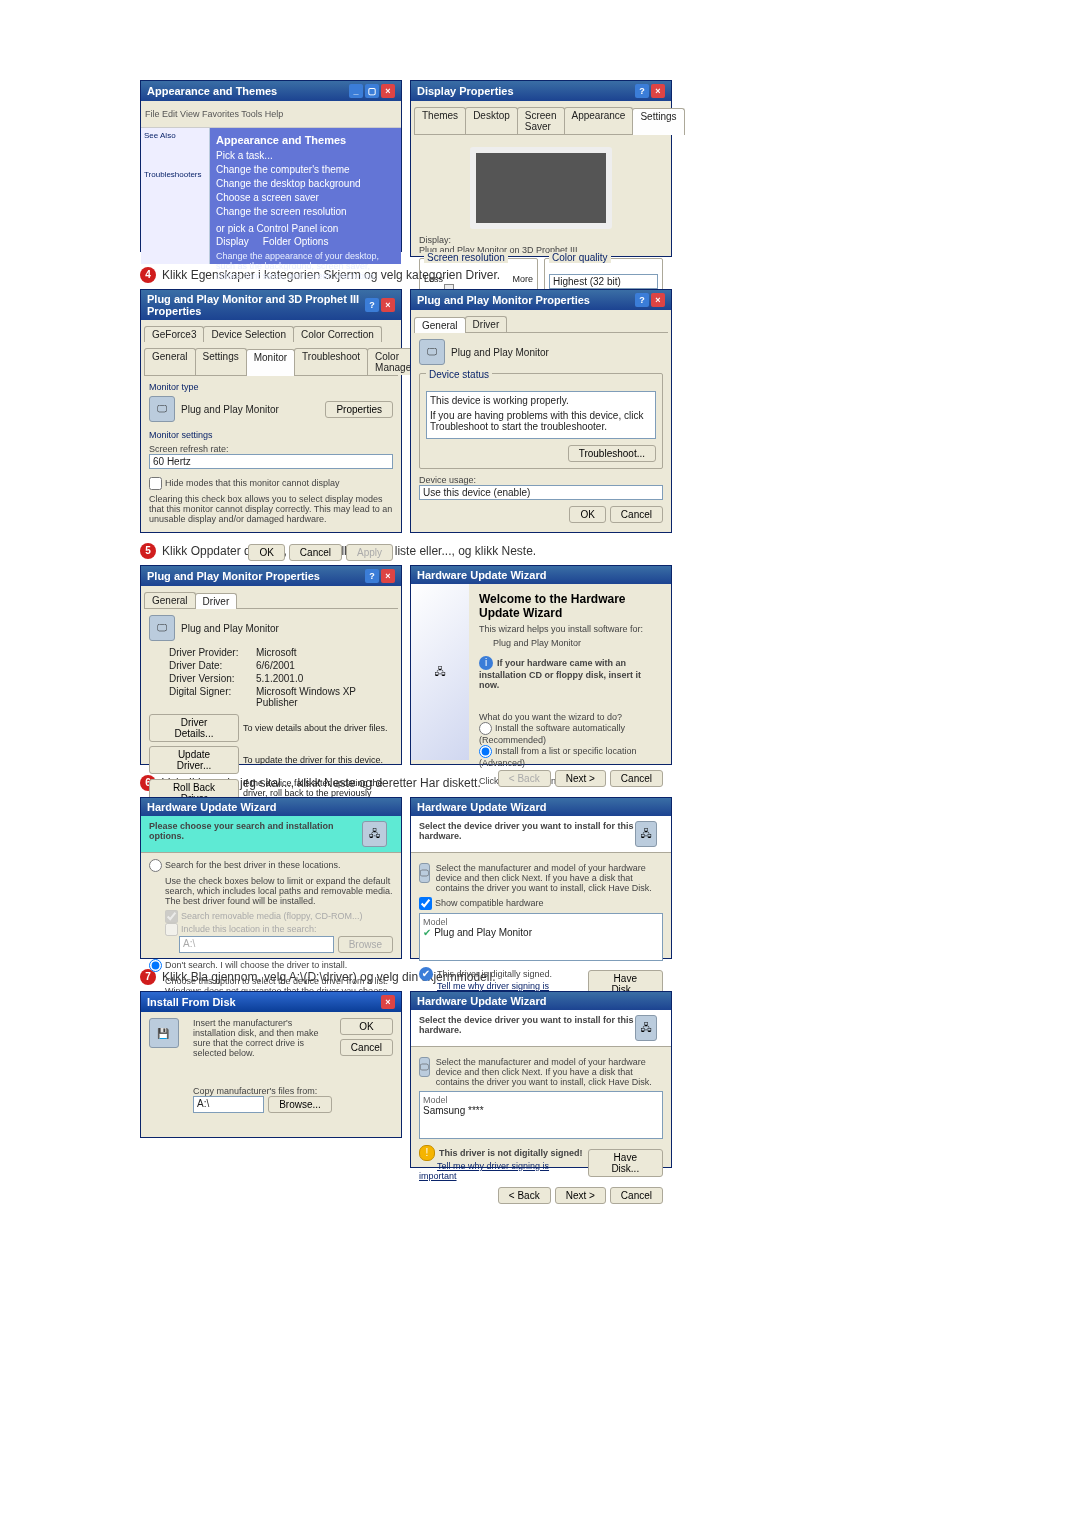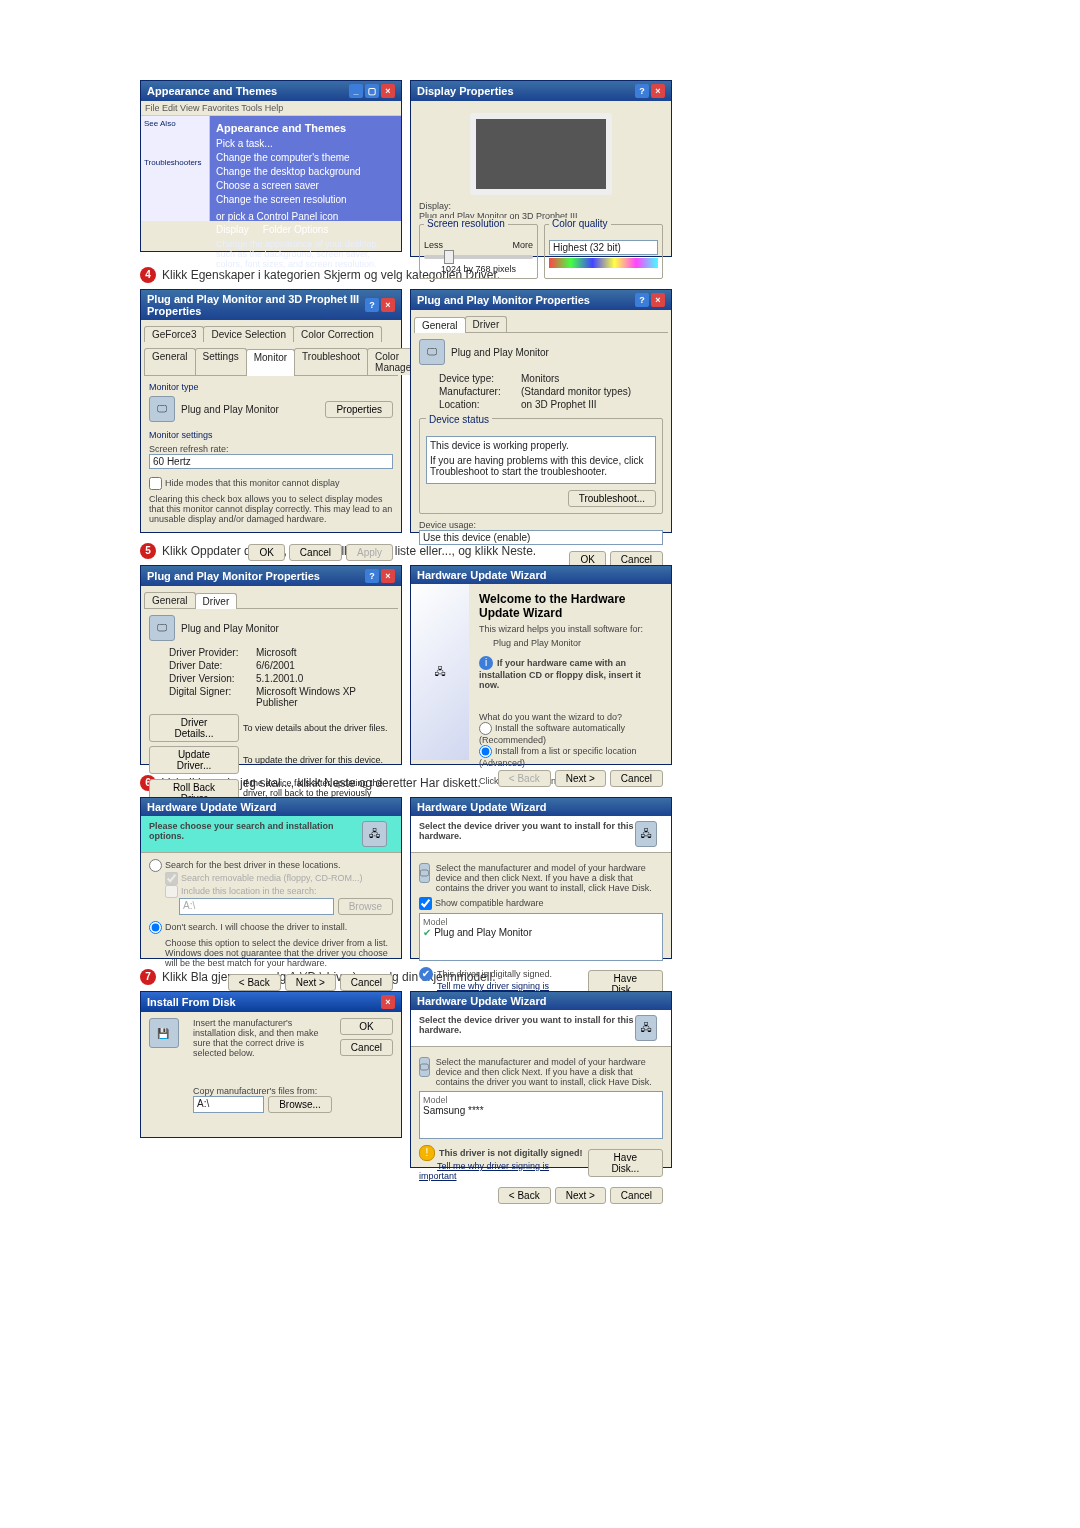--- a/index.html
+++ b/index.html
@@ -126,24 +126,24 @@
 
     <div class="panel">
       <div class="title-bar">
         <span>Appearance and Themes</span>
         <div class="title-x">
             <span class="qbtn">_</span>
             <span class="qbtn">▢</span>
             <span class="xbtn">×</span>
           </div>
       </div>
-      <div style="padding:2px 4px; font-size:9px; color:#555; border-bottom:1px solid #ccc;">
+      <div style="padding:8px 4px; font-size:9px; color:#555; border-bottom:1px solid #ccc;">
         <span>File</span> <span>Edit</span> <span>View</span> <span>Favorites</span> <span>Tools</span> <span>Help</span>
       </div>
-      <div style="display:flex; height:105px;">
+      <div style="display:flex; height:136px;">
         <div style="width:62px; background:#eef; border-right:1px solid #bcd; padding:3px; font-size:8px;">
           <div class="blue-link">See Also</div>
           <div style="height:30px"></div>
           <div class="blue-link">Troubleshooters</div>
         </div>
         <div class="xp-blue-pane" style="flex:1;">
           <div style="font-weight:bold; font-size:11px;">Appearance and Themes</div>
           <div style="margin-top:4px; font-size:10px;">Pick a task...</div>
           <div class="task">Change the computer's theme</div>
           <div class="task">Change the desktop background</div>
@@ -159,20 +159,27 @@
       </div>
     </div>
 
     <div class="panel">
       <div class="title-bar">
           <span>Display Properties</span>
         <div class="title-x">
             <span class="qbtn">?</span>
             <span class="xbtn">×</span>
           </div>
+      </div>
+      <div class="tabs">
+        <div class="tab">Themes</div>
+        <div class="tab">Desktop</div>
+        <div class="tab">Screen Saver</div>
+        <div class="tab">Appearance</div>
+        <div class="tab active">Settings</div>
       </div>
       <div class="inner">
         <div class="monitor-preview"></div>
         <div class="small">Display:</div>
         <div class="small">Plug and Play Monitor on 3D Prophet III</div>
         <div style="display:flex; gap:6px; margin-top:3px;">
           <div class="group" style="flex:1; padding:4px;">
             <span class="group-title">Screen resolution</span>
             <div style="display:flex; justify-content:space-between; font-size:9px;">
                 <span>Less</span>
@@ -260,28 +267,20 @@
       </div>
       <div class="tabs">
         <div class="tab active">General</div>
         <div class="tab">Driver</div>
       </div>
       <div class="inner">
         <div style="display:flex; align-items:center; margin-bottom:8px;">
             <span class="wide-icon">🖵</span>
             <span>Plug and Play Monitor</span>
           </div>
-        <div style="display:grid; grid-template-columns:80px 1fr; font-size:10px; gap:2px; margin-left:20px;">
-          <span>Device type:</span>
-            <span>Monitors</span>
-          <span>Manufacturer:</span>
-            <span>(Standard monitor types)</span>
-          <span>Location:</span>
-            <span>on 3D Prophet III</span>
-        </div>
         <div class="group" style="margin-top:8px;">
           <span class="group-title">Device status</span>
           <div class="listbox">
             <div>This device is working properly.</div>
             <div style="margin-top:4px;">If you are having problems with this device, click Troubleshoot to start the troubleshooter.</div>
           </div>
           <div class="btnrow">
               <button class="btn">Troubleshoot...</button>
             </div>
         </div>
@@ -379,20 +378,21 @@
     <div class="panel">
       <div class="title-bar">
           <span>Hardware Update Wizard</span>
         </div>
       <div style="padding:5px 8px; background:#5eead4; border-bottom:1px solid #aca899; display:flex; justify-content:space-between;">
         <b class="small">Please choose your search and installation options.</b>
         <span class="wide-icon">🖧</span>
       </div>
       <div class="inner">
         <div><input type="radio" name="w2" style=""><span class="small">Search for the best driver in these locations.</span></div>
+        <div class="note" style="margin-left:16px;">Use the check boxes below to limit or expand the default search, which includes local paths and removable media. The best driver found will be installed.</div>
         <div style="margin-left:16px; color:#aaa;" class="small"><input type="checkbox" checked="" disabled="" style=""><span>Search removable media (floppy, CD-ROM...)</span></div>
         <div style="margin-left:16px; color:#aaa;" class="small"><input type="checkbox" disabled="" style=""><span>Include this location in the search:</span></div>
         <div style="margin-left:30px; display:flex; gap:4px;">
             <span class="dropdown" style="flex:1; color:#aaa;">A:\</span>
             <button class="btn" style="color:#aaa;">Browse</button>
           </div>
         <div style="margin-top:6px;"><input type="radio" name="w2" checked="" style=""><span class="small">Don't search. I will choose the driver to install.</span></div>
         <div class="note" style="margin-left:16px;">Choose this option to select the device driver from a list. Windows does not guarantee that the driver you choose will be the best match for your hardware.</div>
         <div class="btnrow">
           <button class="btn">&lt; Back</button>

